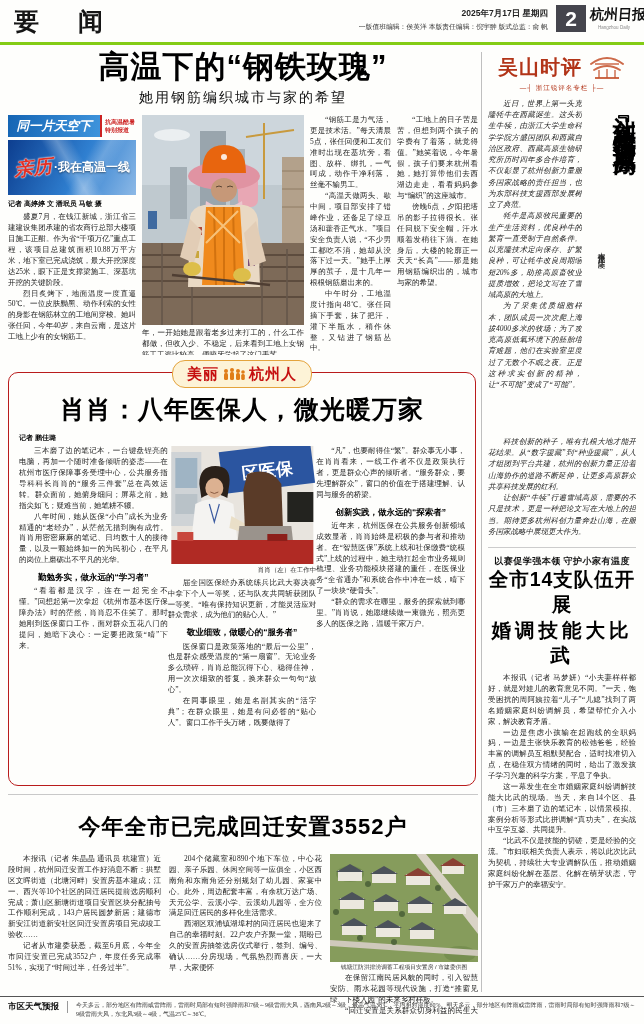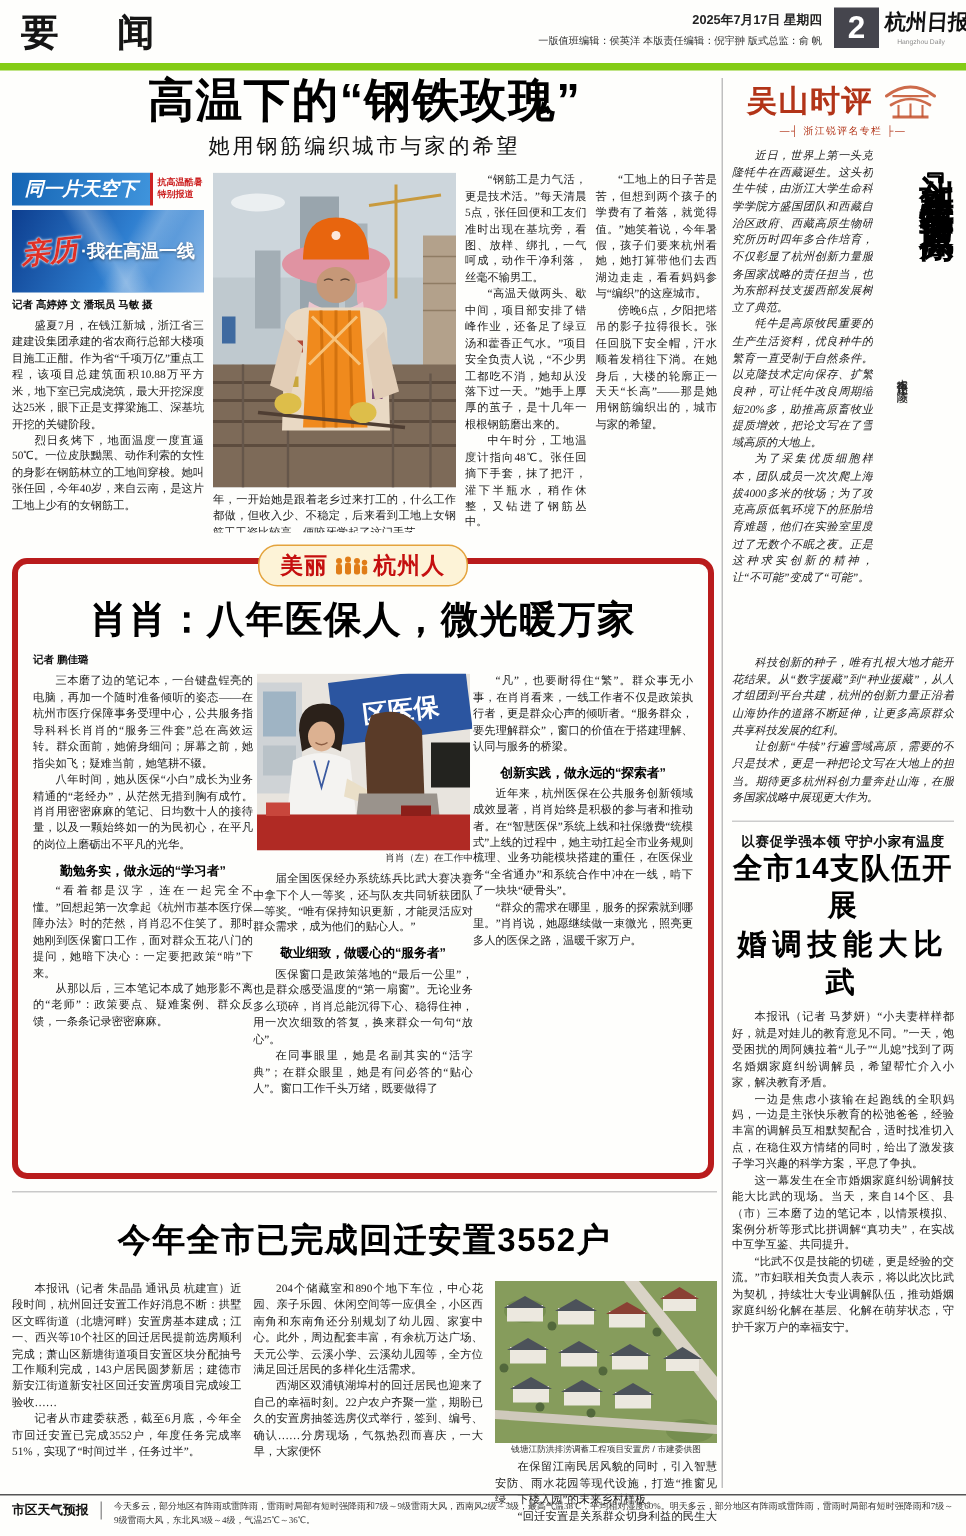--- a/index.html
+++ b/index.html
@@ -1,19 +1,19 @@
 <!DOCTYPE html>
 <html><head>
 <meta charset="utf-8">
 <style>
   html,body{margin:0;padding:0;background:#e9e9e9}
   .page{position:relative;width:644px;height:1024px;background:#fefefc;overflow:hidden;font-family:"Liberation Serif",serif}
 
   
-  .masthead{position:absolute;left:0;top:0;width:644px;height:42px;border-bottom:5px solid #84cc16}
+  .masthead{position:absolute;left:0;top:0;width:644px;height:42px;border-bottom:3px solid #84cc16}
   .section-title{position:absolute;left:14px;top:5px;font:bold 25px "Liberation Sans",sans-serif;letter-spacing:16px;color:#151515}
   .mast-meta{position:absolute;right:96px;top:8px;text-align:right;font-family:Liberation Sans, sans-serif;color:#222}
   .date-line{font-size:8.5px;font-weight:bold}
   .editors-line{font-size:6.8px;margin-top:2px;color:#333}
   .page-num{position:absolute;right:58px;top:5px;width:30px;height:27px;background:#45454d;color:#fff;font:bold 21px "Liberation Sans",sans-serif;display:flex;align-items:center;justify-content:center}
   .paper-logo{position:absolute;right:6px;top:6px;width:48px;text-align:center}
   .logo-cn{font:bold 14px "Liberation Serif",serif;transform:skewX(-4deg);white-space:nowrap;color:#111}
   .logo-en{font:4.5px "Liberation Sans",sans-serif;color:#8a8a8a;margin-top:1px}
 
   
@@ -36,21 +36,21 @@
   .sky-tags{flex:1;border-left:2px solid #c22;display:flex;flex-direction:column;justify-content:center;padding-left:3px;gap:1px}
   .sky-tags i{font-style:normal;font:bold 6px/1.1 "Liberation Sans",sans-serif;color:#c22;white-space:nowrap}
   .exp-card{margin-top:3px;height:55px;background:linear-gradient(115deg,#0d3e8f 0%,#2f7fd0 55%,#8db9e6 100%);position:relative;overflow:hidden;display:flex;align-items:center;justify-content:center}
   .exp-card::before{content:"";position:absolute;inset:0;background:linear-gradient(60deg,transparent 40%,rgba(255,255,255,.28) 50%,transparent 60%),linear-gradient(120deg,transparent 55%,rgba(255,255,255,.2) 65%,transparent 75%)}
   .exp-script{font:italic 900 19px "Liberation Serif",serif;color:#e03026;text-shadow:0 0 2px #fff,0 0 1px #fff;transform:rotate(-6deg);margin-right:2px;position:relative}
   .exp-rest{font:900 12px "Liberation Sans",sans-serif;color:#fff;text-shadow:0 1px 2px rgba(0,0,0,.45);position:relative}
   .lead-photo{display:block;width:162px;height:210px}
   .lead-col2 .flow{margin-top:3px}
 
   
-  .beauty{position:absolute;left:8px;top:372px;width:468px;height:414px;border:4px solid #b91c1c;border-radius:10px;box-sizing:border-box;padding:0 10px}
+  .beauty{position:absolute;left:8px;top:372px;width:468px;height:414px;border:1px solid #b91c1c;border-radius:10px;box-sizing:border-box;padding:0 10px}
   .badge{position:absolute;left:50%;top:-13px;transform:translateX(-50%);height:26px;padding:0 14px;background:#fdf3d7;border:1px solid #e4a33c;border-radius:13px;display:flex;align-items:center;gap:3px;white-space:nowrap}
   .badge span{font:900 15px "Liberation Serif",serif;color:#c50f0f;letter-spacing:1px}
   .beauty h2{margin:20px 0 0;text-align:center;font:900 25px "Liberation Sans",sans-serif;color:#000;letter-spacing:1px}
   .beauty .byline{margin:8px 0 4px}
   .beauty-cols{display:flex;height:320px;overflow:hidden}
   .bcol{flex:1;overflow:hidden}
   .bphoto{width:100%;height:118px;display:block}
 
   
   .relocation{position:absolute;left:8px;top:794px;width:470px;height:200px;border-top:1px solid #c9c9c9;padding-top:5px;box-sizing:border-box}
@@ -199,21 +199,20 @@
     <div class="byline">记者 鹏佳璐</div>
     <div class="beauty-cols">
       <div class="bcol">
         <div class="body-text">
             <p>三本磨了边的笔记本，一台键盘锃亮的电脑，再加一个随时准备倾听的姿态——在杭州市医疗保障事务受理中心，公共服务指导科科长肖肖的“服务三件套”总在高效运转。群众面前，她俯身细问；屏幕之前，她指尖如飞；疑难当前，她笔耕不辍。</p>
             <p>八年时间，她从医保“小白”成长为业务精通的“老经办”，从茫然无措到胸有成竹。肖肖用密密麻麻的笔记、日均数十人的接待量，以及一颗始终如一的为民初心，在平凡的岗位上磨砺出不平凡的光华。</p>
           </div>
         <div class="subhead">勤勉务实，做永远的“学习者”</div>
         <div class="body-text">
             <p>“看着都是汉字，连在一起完全不懂。”回想起第一次拿起《杭州市基本医疗保障办法》时的茫然，肖肖忍不住笑了。那时她刚到医保窗口工作，面对群众五花八门的提问，她暗下决心：一定要把政策“啃”下来。</p>
-            <p>从那以后，三本笔记本成了她形影不离的“老师”：政策要点、疑难案例、群众反馈，一条条记录密密麻麻。</p>
           </div>
       </div>
       <div class="bcol">
         <svg class="bphoto" viewBox="0 0 142 118">
           <rect width="142" height="118" fill="#e8e4de"></rect>
           <rect x="0" y="6" width="30" height="74" fill="#cfd3d6"></rect>
           <rect x="4" y="12" width="22" height="30" fill="#9fb4c4"></rect>
           <rect x="4" y="48" width="22" height="20" fill="#b9c2c8"></rect>
           <g transform="rotate(-7 100 25)">
             <rect x="50" y="0" width="92" height="42" fill="#2b55a0"></rect>

